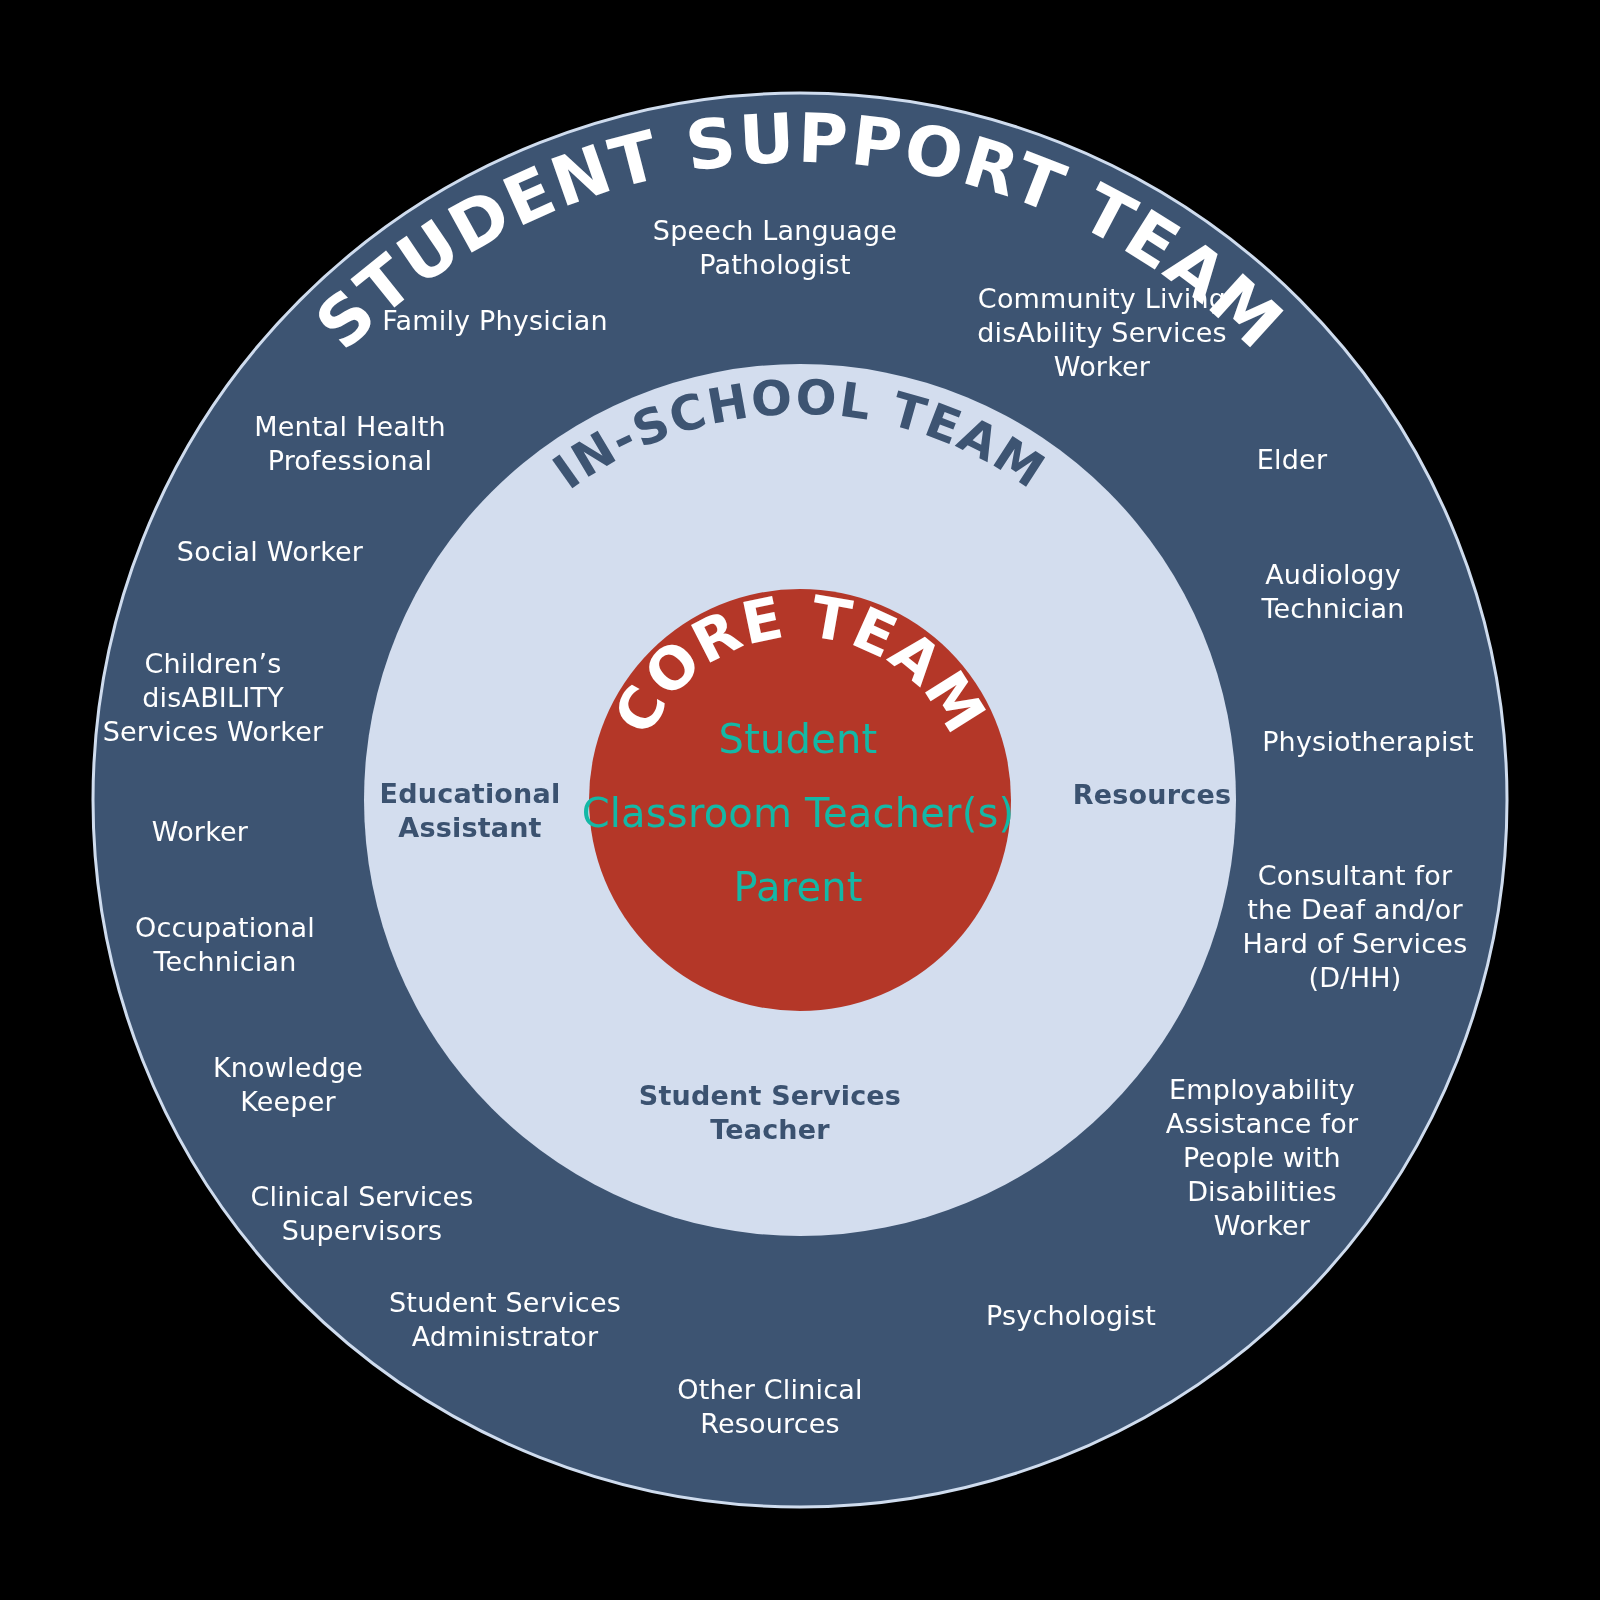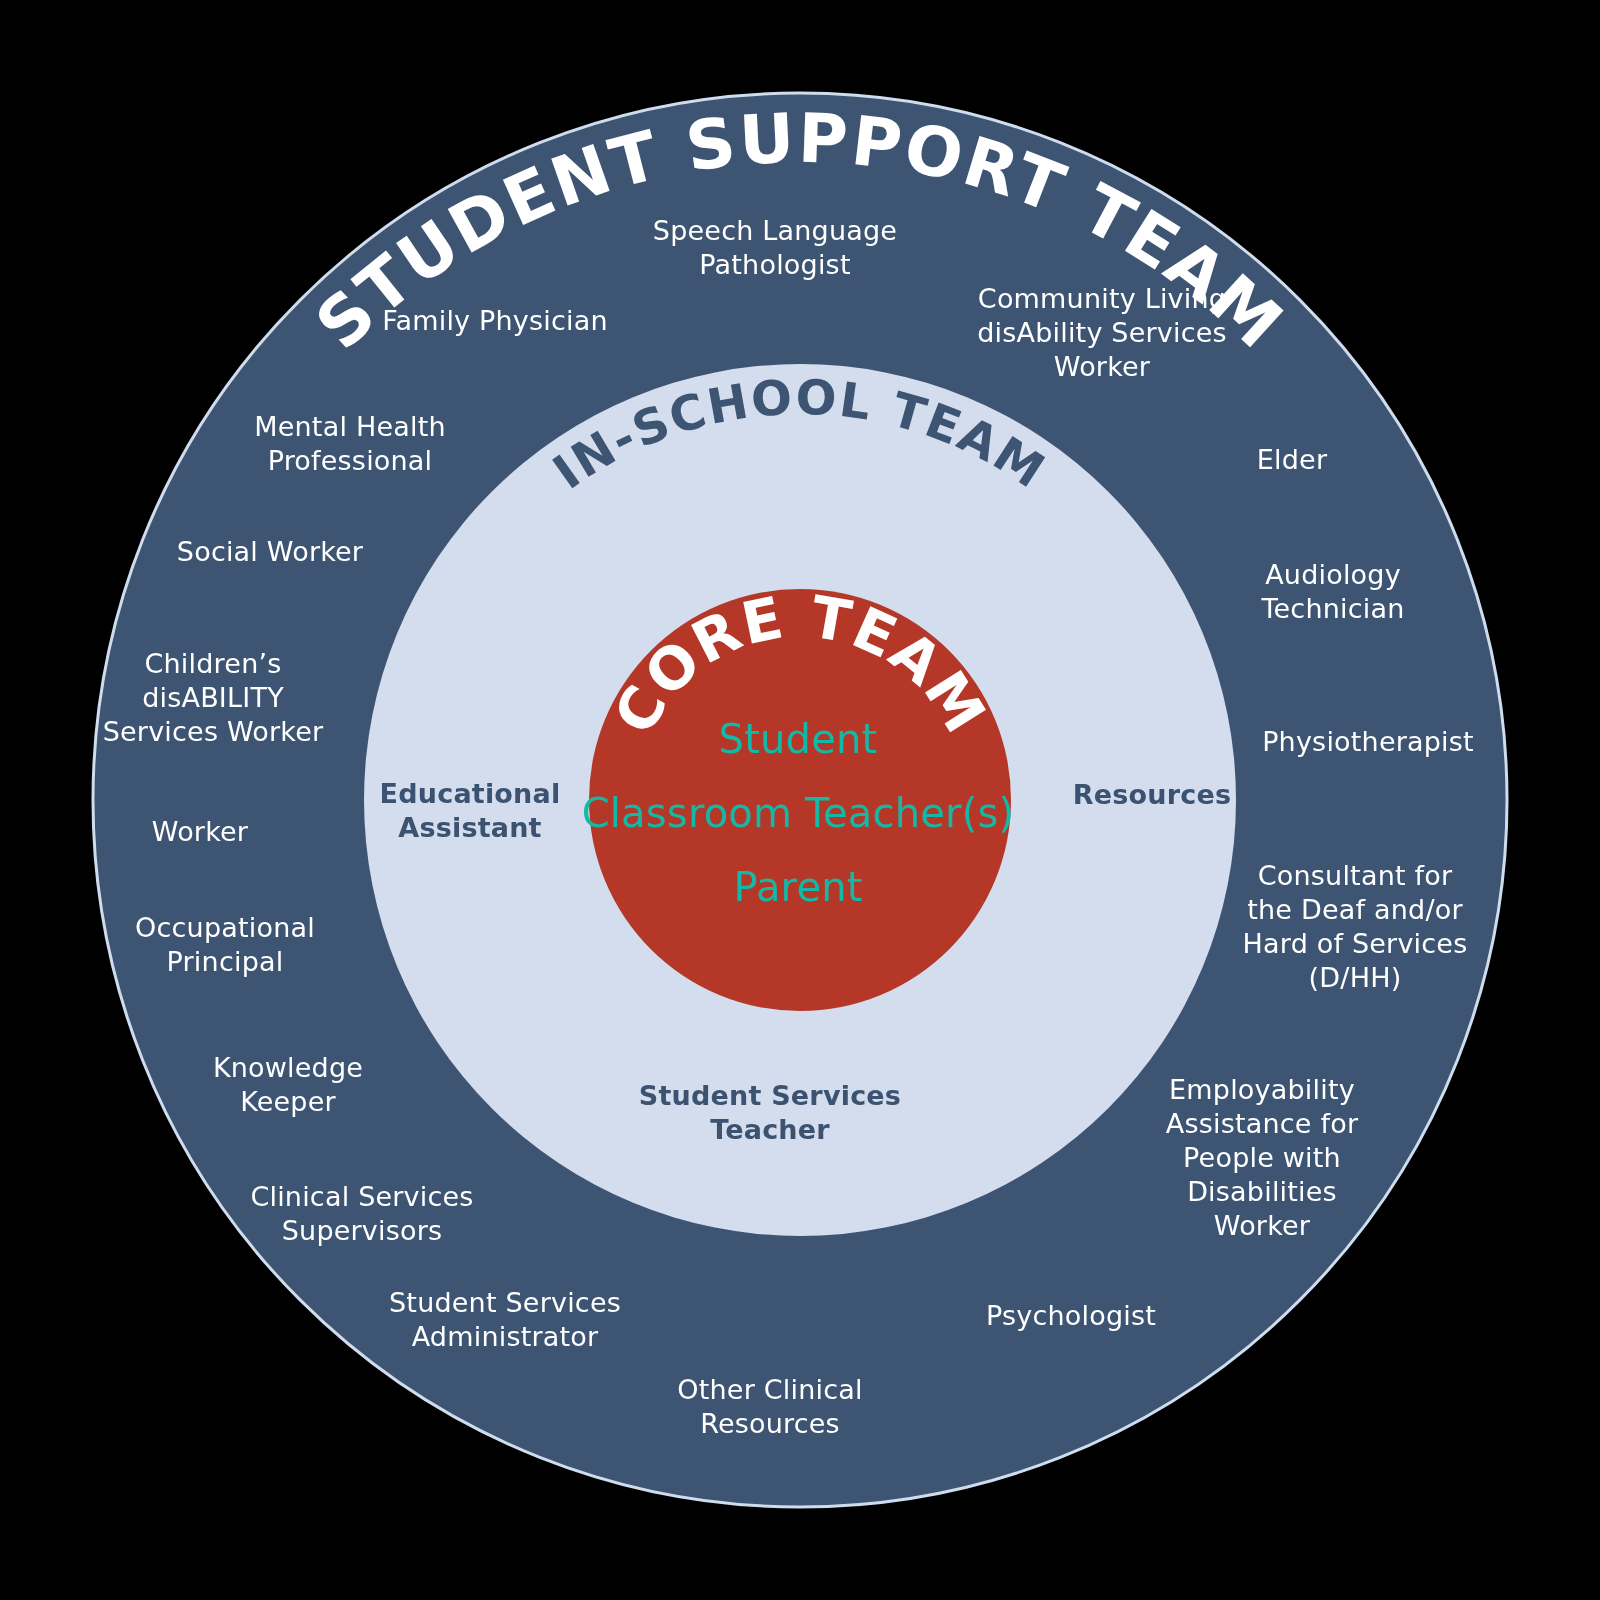--- a/index.html
+++ b/index.html
@@ -96,21 +96,21 @@
   <div class="label outer-label" style="left:213px; top:698px">Children’s
 disABILITY
 Services Worker</div>
   <div class="label outer-label" style="left:1368px; top:742px">Physiotherapist</div>
   <div class="label outer-label" style="left:200px; top:832px">Worker</div>
   <div class="label outer-label" style="left:1355px; top:927px">Consultant for
 the Deaf and/or
 Hard of Services
 (D/HH)</div>
   <div class="label outer-label" style="left:225px; top:945px">Occupational
-Principal</div>
+Technician</div>
   <div class="label outer-label" style="left:288px; top:1085px">Knowledge
 Keeper</div>
   <div class="label outer-label" style="left:1262px; top:1158px">Employability
 Assistance for
 People with
 Disabilities
 Worker</div>
   <div class="label outer-label" style="left:362px; top:1214px">Clinical Services
 Supervisors</div>
   <div class="label outer-label" style="left:505px; top:1320px">Student Services

